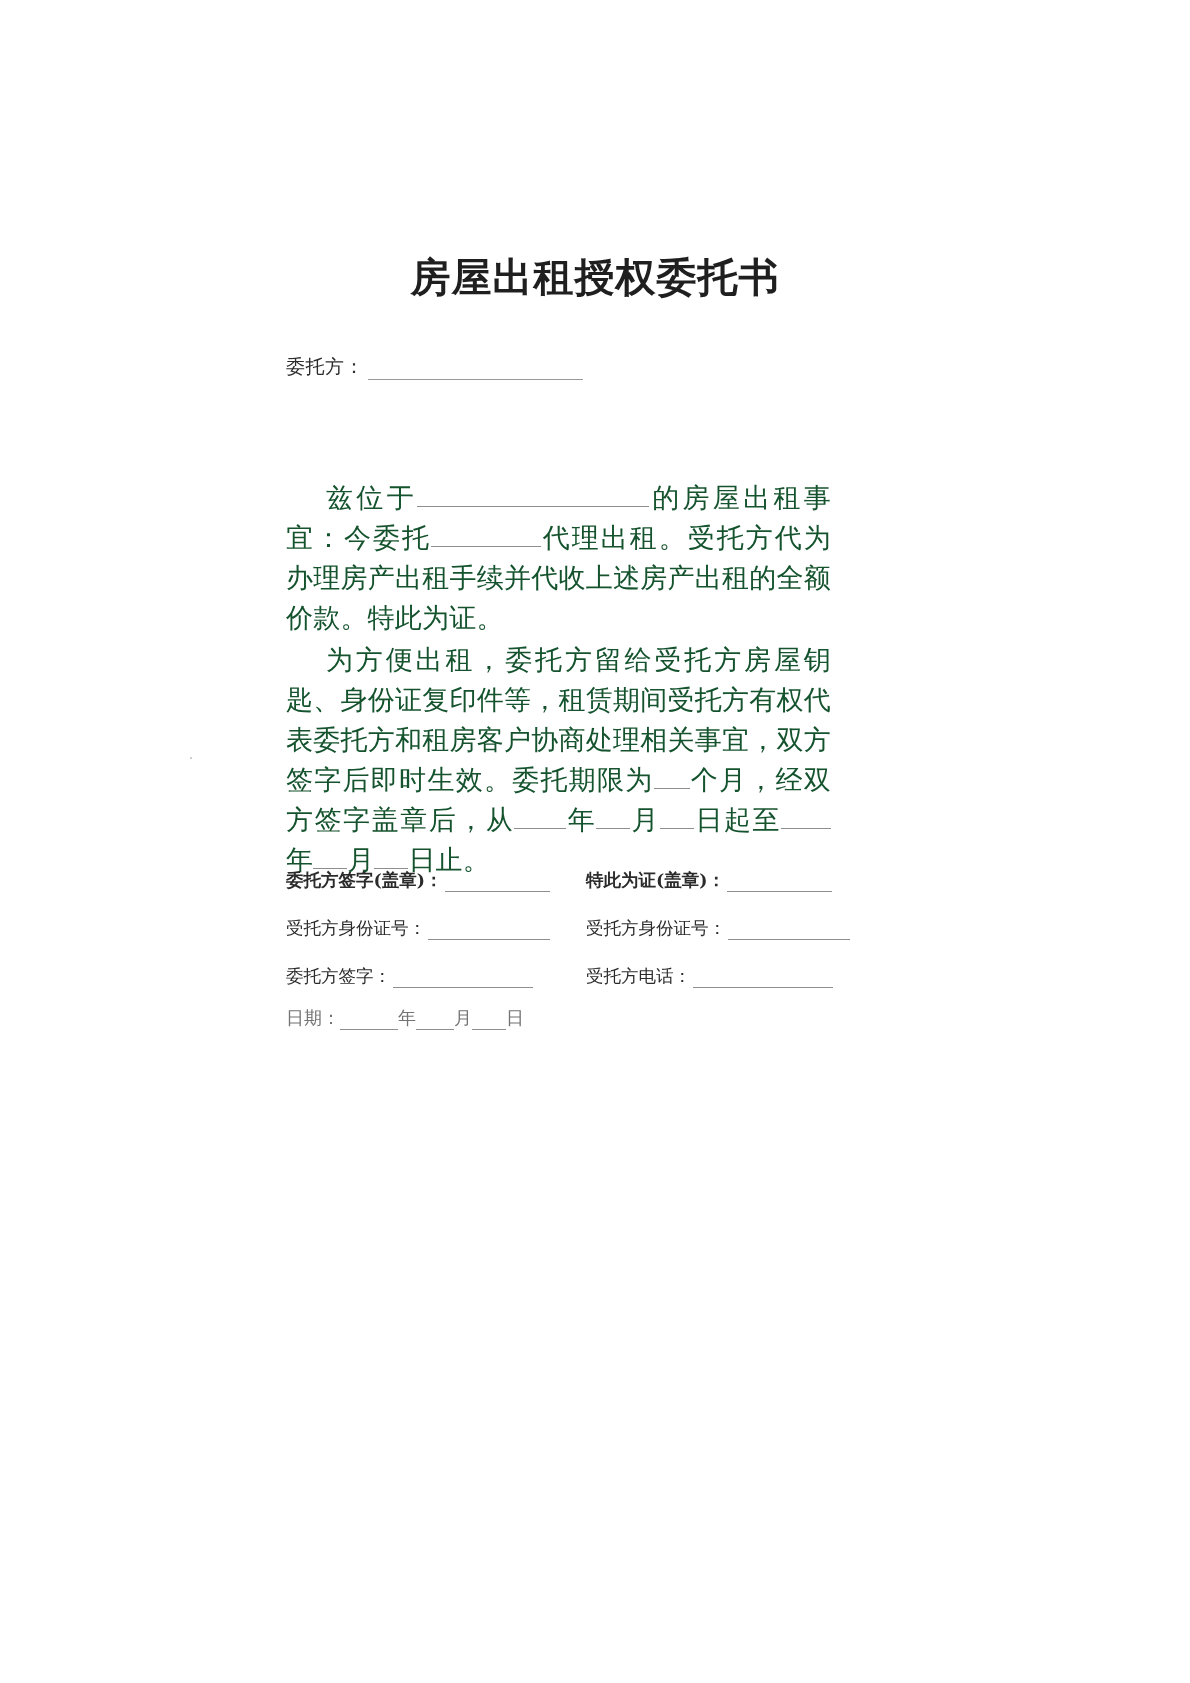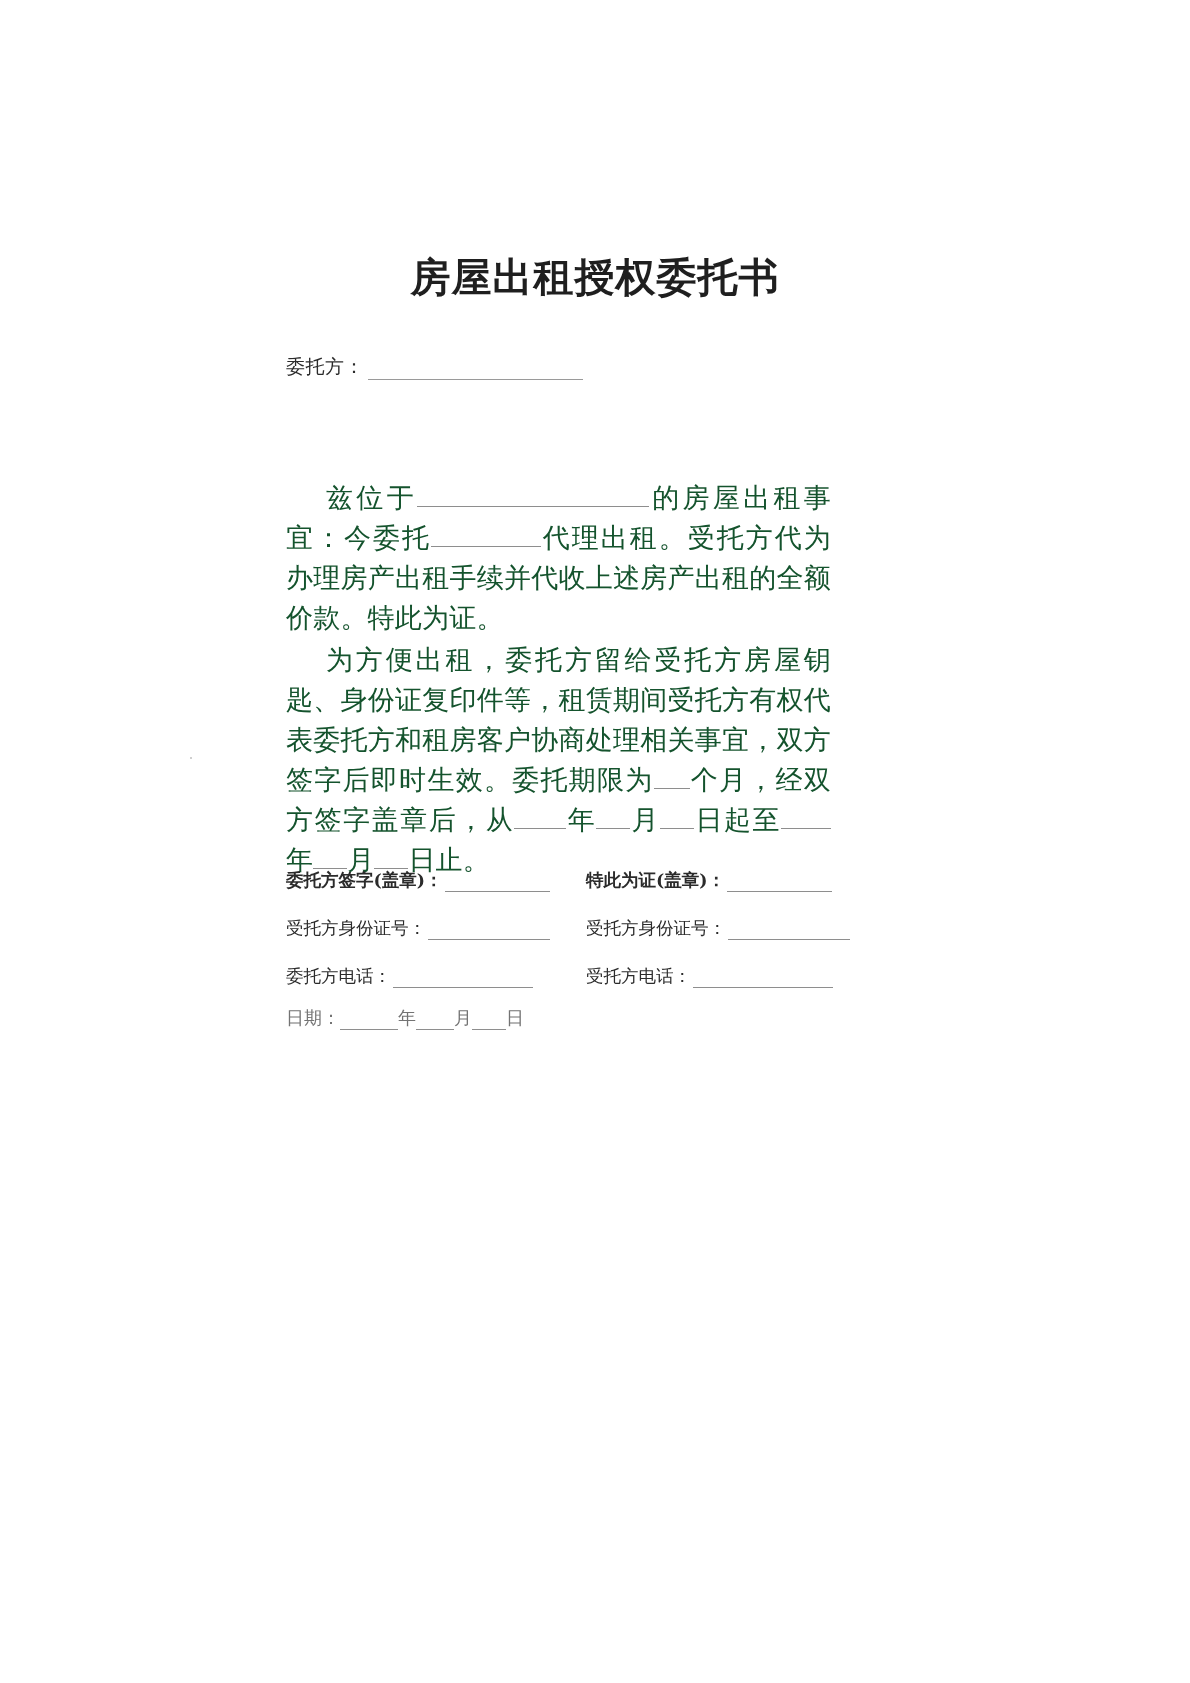--- a/index.html
+++ b/index.html
@@ -187,21 +187,21 @@
       <div class="sig-col">
         <div class="sig-row strong">
           <span class="sig-label">委托方签字(盖章)：</span>
           <span class="sig-rule w-sign"></span>
         </div>
         <div class="sig-row">
           <span class="sig-label">受托方身份证号：</span>
           <span class="sig-rule w-id"></span>
         </div>
         <div class="sig-row">
-          <span class="sig-label">委托方电话：</span>
+          <span class="sig-label">委托方签字：</span>
           <span class="sig-rule w-tel"></span>
         </div>
       </div>
 
       <div class="sig-col right">
         <div class="sig-row strong">
           <span class="sig-label">特此为证(盖章)：</span>
           <span class="sig-rule w-sign"></span>
         </div>
         <div class="sig-row">

